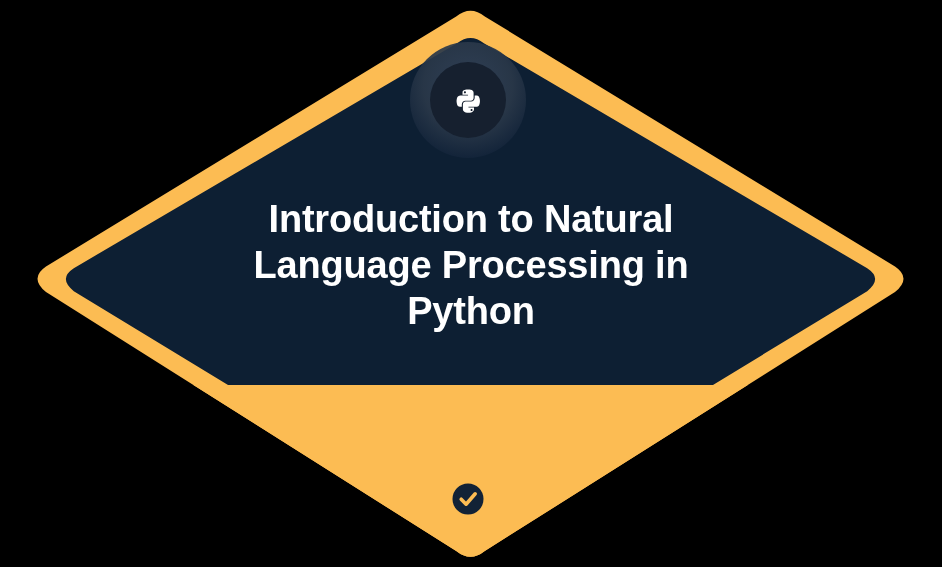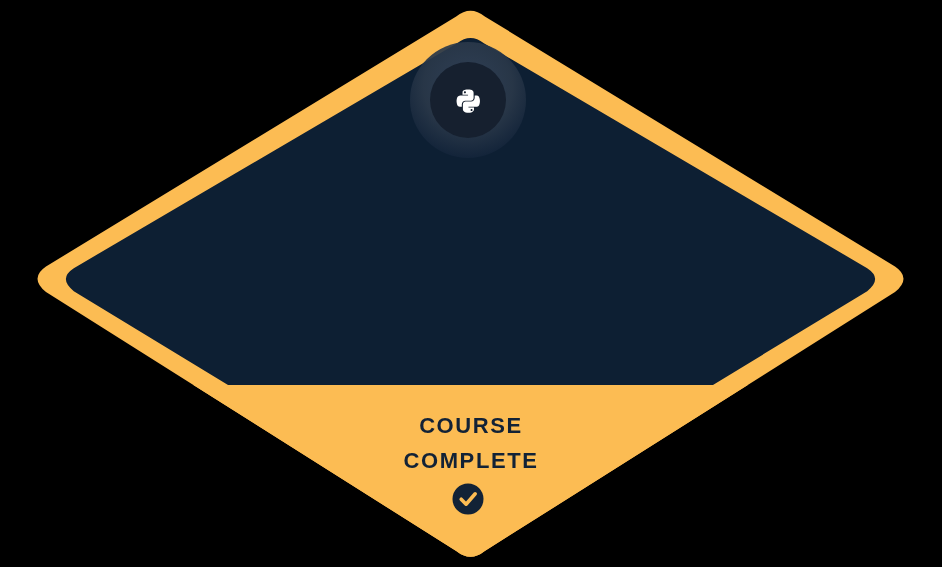--- a/index.html
+++ b/index.html
@@ -130,18 +130,19 @@
       <path fill="#ffffff" d="M87.6 33v11.9c0 9.4-8 17.3-17 17.3H43.7c-7.4 0-13.6 6.4-13.6 13.8v25.9c0 7.4 6.4 11.7 13.6 13.8 8.6 2.5 16.9 3 27 0 6.9-2 13.6-6 13.6-13.8V91.6h-27v-3.4h40.5c7.9 0 10.8-5.5 13.5-13.7 2.8-8.4 2.7-16.5 0-27.5-2-7.8-5.6-13.7-13.5-13.7h-10.2zM72.4 98.4c2.8 0 5.1 2.3 5.1 5.1 0 2.9-2.3 5.2-5.1 5.2-2.8 0-5.1-2.3-5.1-5.2 0-2.8 2.3-5.1 5.1-5.1z"></path>
     </g>
 
     <g>
       <circle cx="468" cy="499" r="15.5" fill="#122236"></circle>
       <path d="M461.2 499.2 L 466.1 504.2 L 475.2 493.8" stroke="#fcbc53" stroke-width="3.6" fill="none" stroke-linecap="round" stroke-linejoin="round"></path>
     </g>
   </svg>
 
   <div class="overlay">
+    <div id="course-title">Introduction to Natural
+Language Processing in
+Python</div>
 
-    <div id="status-text">COURSE
-COMPLETE</div>
   </div>
 
 </div>
 
 </body></html>

